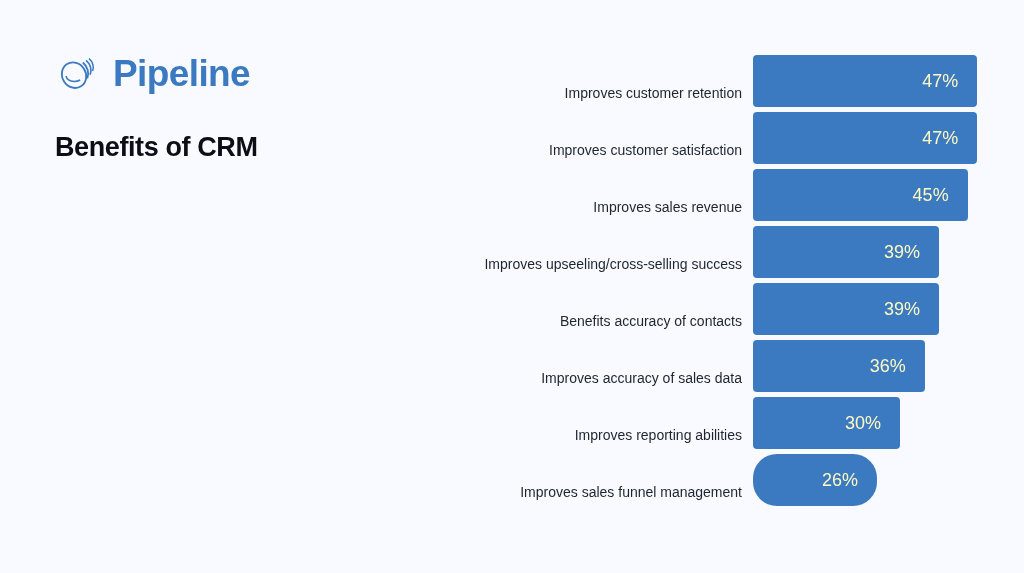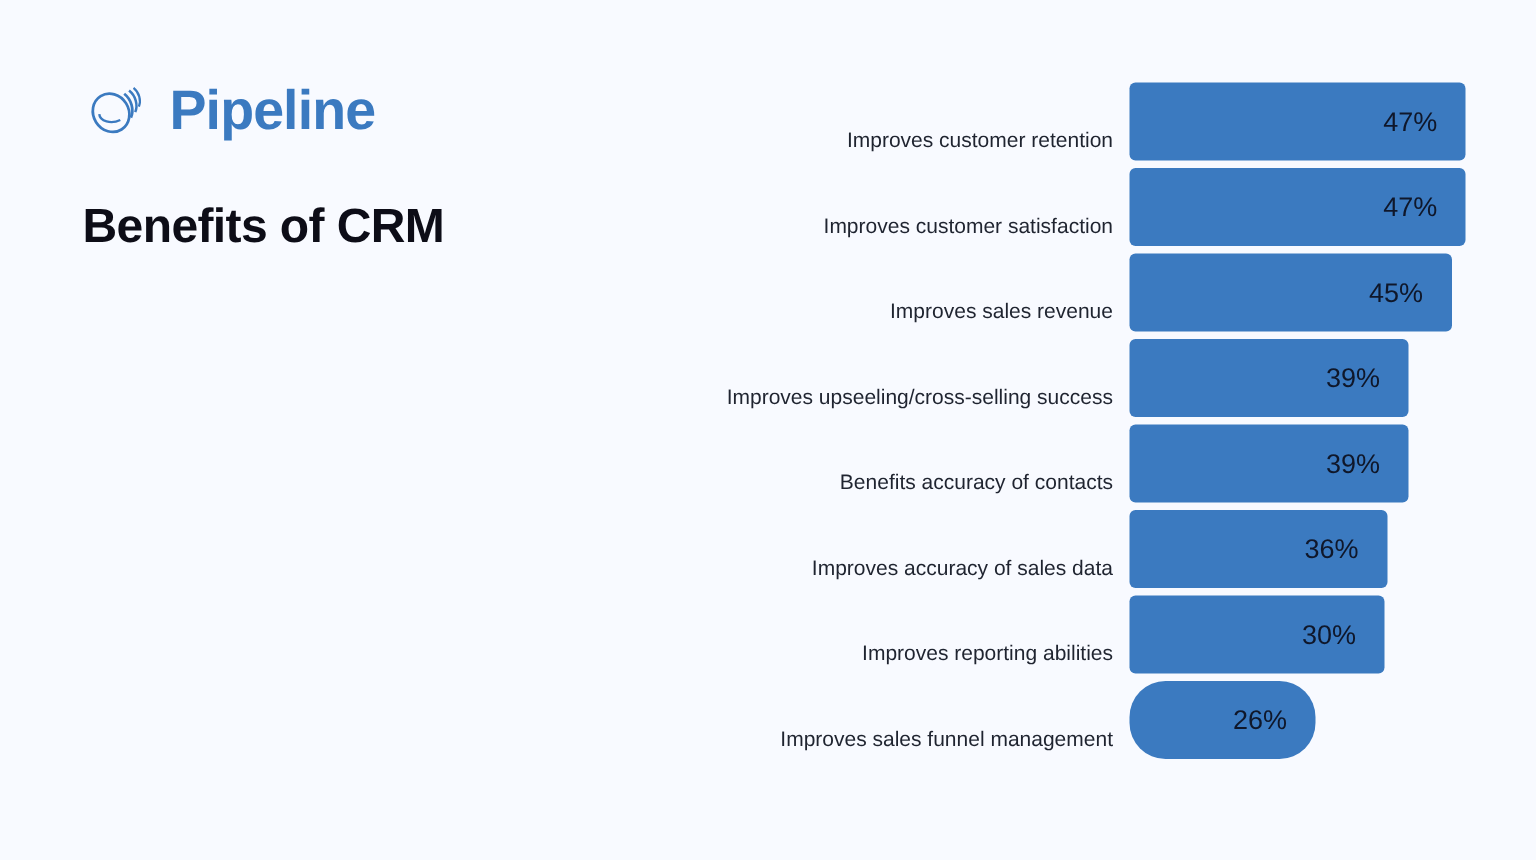--- a/index.html
+++ b/index.html
@@ -49,21 +49,21 @@
     font-weight: bold;
     letter-spacing: -0.6px;
     color: #3b7ac0;
     line-height: 1;
     white-space: nowrap;
   }
   #page-title {
     position: absolute;
     left: 55px;
     top: 131px;
-    font-size: 32px;
+    font-size: 27px;
     font-weight: bold;
     letter-spacing: -0.4px;
     color: #0d0d17;
     line-height: 1.2;
     white-space: nowrap;
   }
 
   
   #chart {
     position: absolute;
@@ -98,21 +98,21 @@
   .bar {
     height: 52px;
     background: #3b7ac0;
     border-radius: 4px;
     box-sizing: border-box;
     display: flex;
     align-items: center;
     justify-content: flex-end;
   }
   .bar-value {
-    color: #0f172a;
+    color: #fef9c3;
     font-size: 18px;
     padding-right: 19px;
     line-height: 1;
     white-space: nowrap;
   }
 </style>
 </head>
 <body>
 
 <div id="stage">
@@ -179,21 +179,21 @@
       <div class="bar-row" style="top: 340px;">
         <div class="cat-label">Improves accuracy of sales data</div>
         <div class="bar-track" style="width: 171.72px;">
           <div class="bar" style="width: 100%; background: rgb(59, 122, 192);">
             <span class="bar-value">36%</span>
           </div>
         </div>
       </div>
       <div class="bar-row" style="top: 397px;">
         <div class="cat-label">Improves reporting abilities</div>
-        <div class="bar-track" style="width: 170px;">
+        <div class="bar-track" style="width: 147px;">
           <div class="bar" style="width: 100%; background: rgb(59, 122, 192);">
             <span class="bar-value">30%</span>
           </div>
         </div>
       </div>
       <div class="bar-row" style="top: 454px;">
         <div class="cat-label">Improves sales funnel management</div>
         <div class="bar-track" style="width: 124.02px;">
           <div class="bar" style="width: 100%; background: rgb(59, 122, 192); border-radius: 24px;">
             <span class="bar-value">26%</span>

